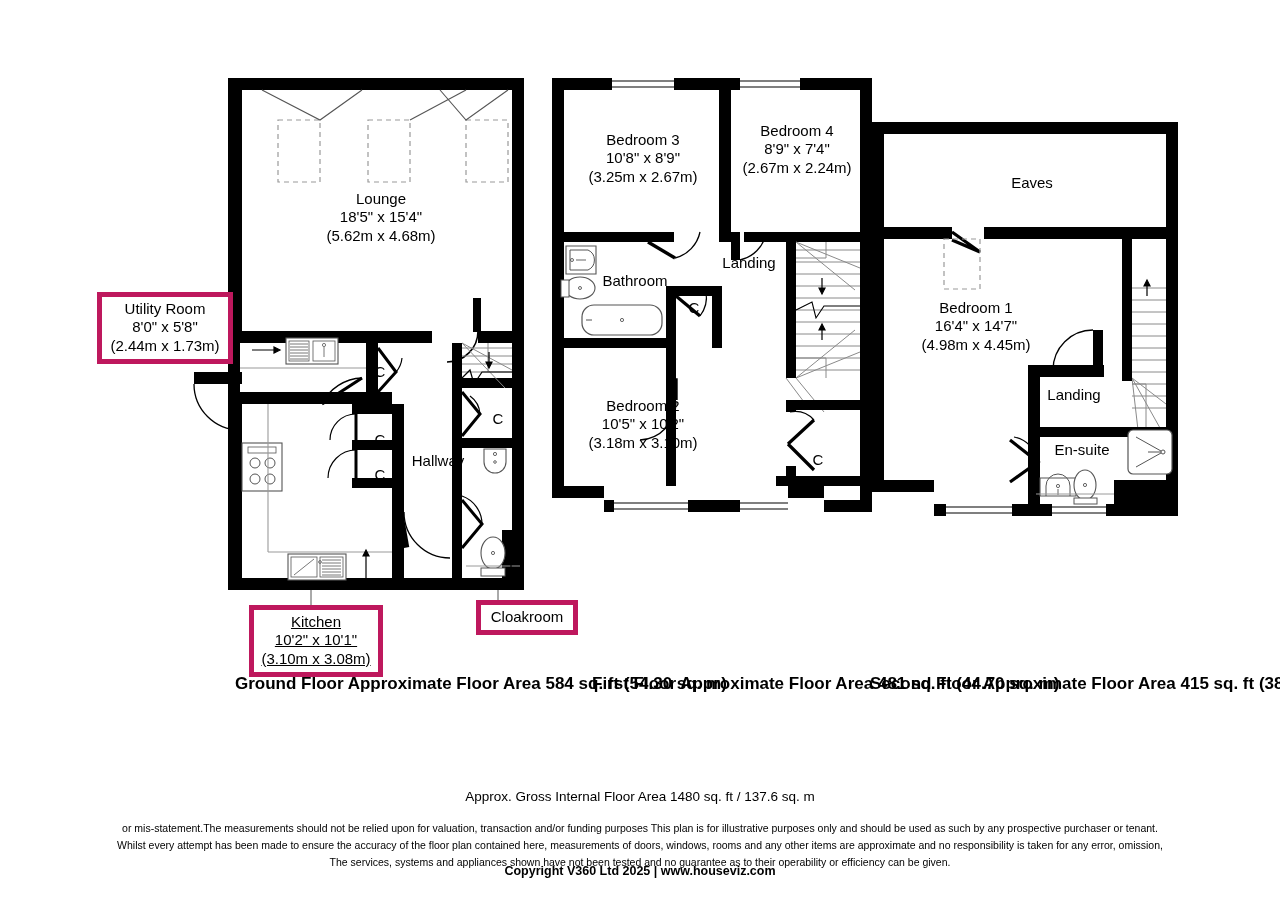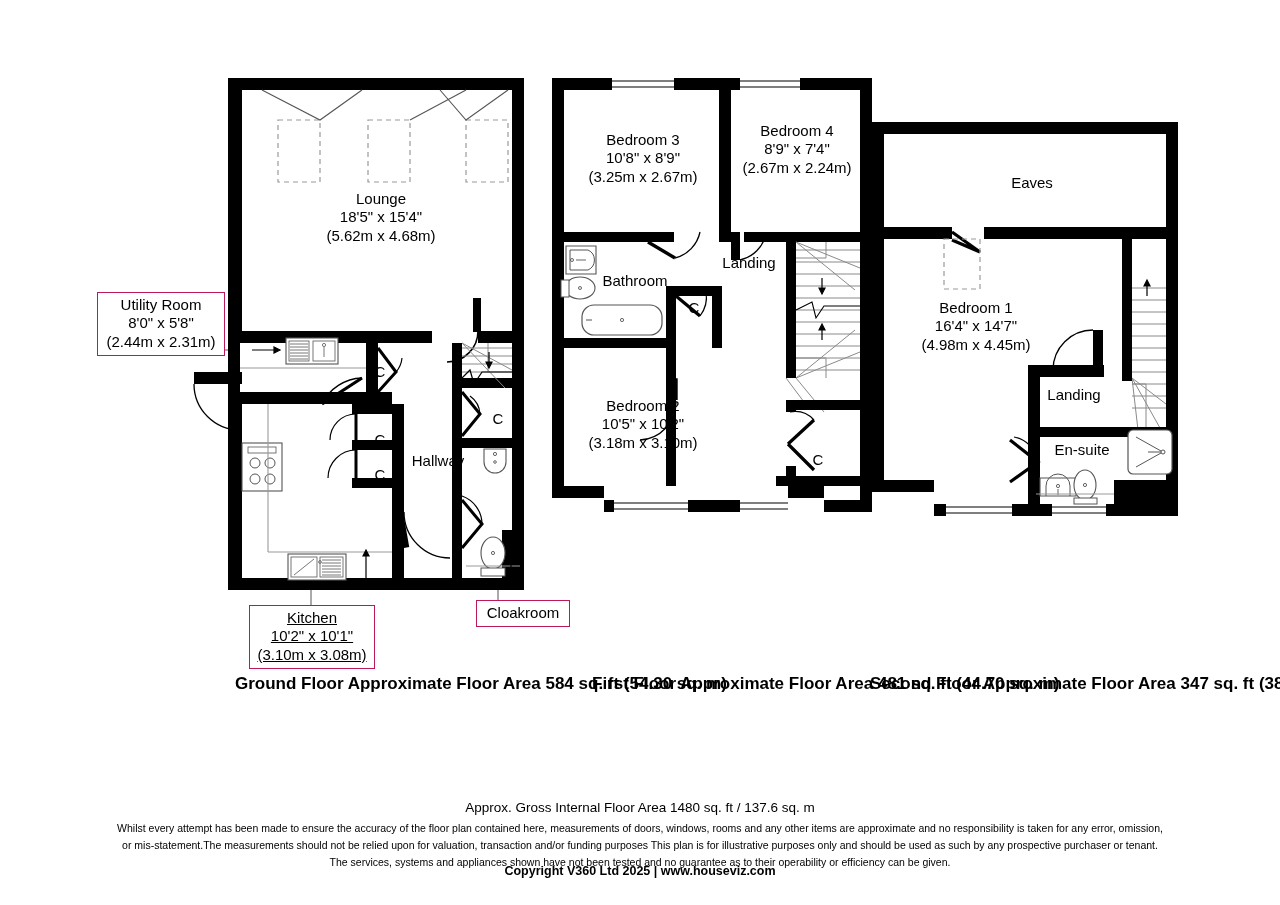--- a/index.html
+++ b/index.html
@@ -18,21 +18,21 @@
   .lbl{
     position:absolute;
     text-align:center;
     line-height:1.22;
     font-size:15px;
     white-space:nowrap;
     color:#000;
   }
   .lbl .ln{display:block;}
   .boxed{
-    border:1px solid #be185d;
+    border:5px solid #be185d;
     background:#fff;
     padding:3px 7px 4px 7px;
   }
   .cl{font-size:15px;}
 
   
   .floor-summary{
     position:absolute;
     text-align:center;
     font-weight:bold;
@@ -420,21 +420,21 @@
 
   <div class="lbl" style="left:276px;top:190px;width:210px;">
     <span class="ln">Lounge</span>
     <span class="ln">18'5" x 15'4"</span>
     <span class="ln">(5.62m x 4.68m)</span>
   </div>
 
   <div class="lbl boxed" style="left:97px;top:292px;width:112px;">
     <span class="ln">Utility Room</span>
     <span class="ln">8'0" x 5'8"</span>
-    <span class="ln">(2.44m x 2.31m)</span>
+    <span class="ln">(2.44m x 1.73m)</span>
   </div>
 
   <div class="lbl boxed" style="left:249px;top:605px;width:110px;text-decoration:underline;">
     <span class="ln">Kitchen</span>
     <span class="ln">10'2" x 10'1"</span>
     <span class="ln">(3.10m x 3.08m)</span>
   </div>
 
   <div class="lbl" style="left:398px;top:452px;width:80px;">
     <span class="ln">Hallway</span>
@@ -518,27 +518,27 @@
   <div class="floor-summary" style="left:592px;top:672px;width:330px;">
     <span class="ln">First Floor</span>
     <span class="ln">Approximate Floor Area</span>
     <span class="ln">481 sq. ft</span>
     <span class="ln">(44.70 sq. m)</span>
   </div>
 
   <div class="floor-summary" style="left:870px;top:672px;width:330px;">
     <span class="ln">Second Floor</span>
     <span class="ln">Approximate Floor Area</span>
-    <span class="ln">347 sq. ft</span>
+    <span class="ln">415 sq. ft</span>
     <span class="ln">(38.60 sq. m)</span>
   </div>
 
-  <div class="gross" style="top:789px;margin-top:11px;">Approx. Gross Internal Floor Area 1480 sq. ft / 137.6 sq. m</div>
+  <div class="gross" style="top:789px;">Approx. Gross Internal Floor Area 1480 sq. ft / 137.6 sq. m</div>
 
   <div class="disclaimer" style="top:820px;">
+    <div>or mis-statement.The measurements should not be relied upon for valuation, transaction and/or funding purposes This plan is for illustrative purposes only and should be used as such by any prospective purchaser or tenant.</div>
     <div>Whilst every attempt has been made to ensure the accuracy of the floor plan contained here, measurements of doors, windows, rooms and any other items are approximate and no responsibility is taken for any error, omission,</div>
-    <div>or mis-statement.The measurements should not be relied upon for valuation, transaction and/or funding purposes This plan is for illustrative purposes only and should be used as such by any prospective purchaser or tenant.</div>
     <div>The services, systems and appliances shown have not been tested and no guarantee as to their operability or efficiency can be given.</div>
   </div>
 
   <div class="copyright" style="top:864px;text-align:center;">Copyright V360 Ltd 2025 | www.houseviz.com</div>
 
 </div>
 
 </body></html>

